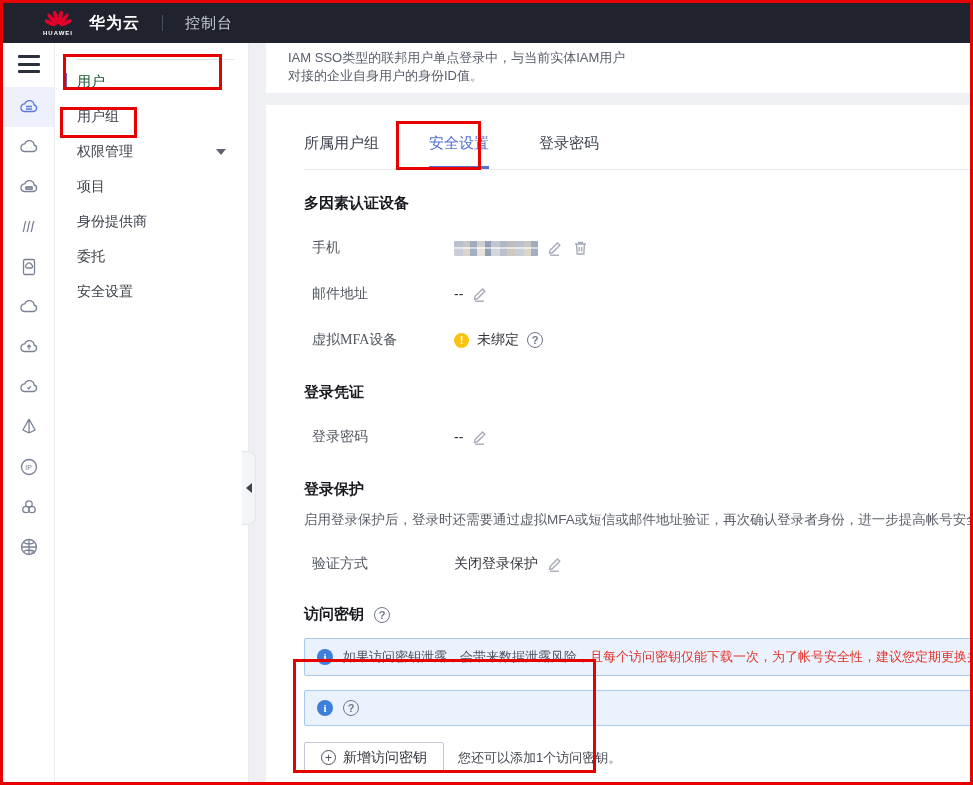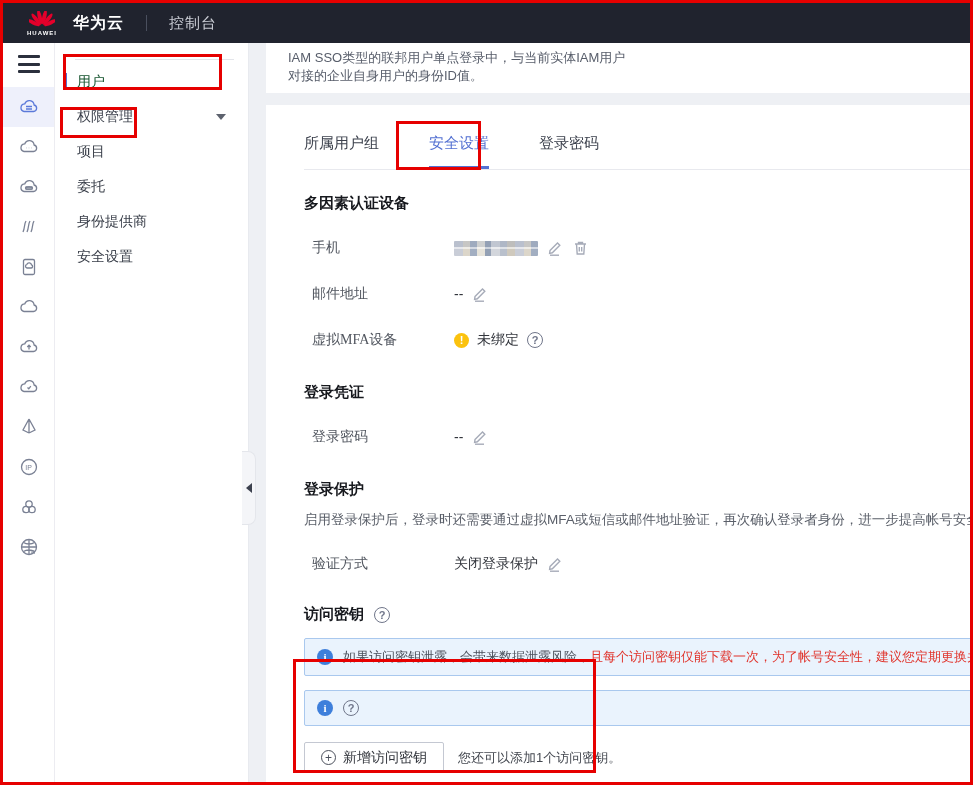--- a/index.html
+++ b/index.html
@@ -1,20 +1,20 @@
 <!DOCTYPE html>
 <html><head>
 <meta charset="utf-8">
 <style>
   * { margin:0; padding:0; box-sizing:border-box; }
   html,body { width:973px; height:785px; font-family:"Liberation Sans","DejaVu Sans",sans-serif; }
   .frame { position:relative; width:973px; height:785px; border:3px solid #e60000; background:#eef0f4; overflow:hidden; }
 
   
-  .topbar { height:40px; background:#20232e; display:flex; align-items:center; padding-left:24px; }
+  .topbar { height:40px; background:#20232e; display:flex; align-items:center; padding-left:40px; }
   .logo { display:flex; flex-direction:column; align-items:center; margin-right:16px; }
   .logo svg { display:block; }
   .logo-word { color:#fff; font-size:6px; letter-spacing:1px; margin-top:1px; font-weight:bold; }
   .brand { color:#fff; font-size:16px; font-weight:bold; letter-spacing:1px; }
   .topbar-divider { width:1px; height:16px; background:#4a4f5e; margin:0 22px; }
   .console { color:#c9ccd4; font-size:15px; letter-spacing:1px;font-family:Liberation Serif, serif; }
 
   
   .body-row { display:flex; height:739px; }
 
@@ -201,31 +201,34 @@
         </div>
       </div>
     </div>
 
     <div class="subnav">
       <div class="subnav-divider"></div>
       <div class="menu-item active">
           <span>用户</span>
         </div>
       <div class="menu-item">
+          <span>用户组</span>
+        </div>
+      <div class="menu-item">
           <span>权限管理</span>
           <i class="caret-down"></i>
         </div>
       <div class="menu-item">
           <span>项目</span>
         </div>
       <div class="menu-item">
+          <span>身份提供商</span>
+        </div>
+      <div class="menu-item">
           <span>委托</span>
-        </div>
-      <div class="menu-item">
-          <span>身份提供商</span>
         </div>
       <div class="menu-item">
           <span>安全设置</span>
         </div>
     </div>
 
     <div class="main">
       <div class="tooltip-box">
         <p>IAM SSO类型的联邦用户单点登录中，与当前实体IAM用户</p>
         <p>对接的企业自身用户的身份ID值。</p>

